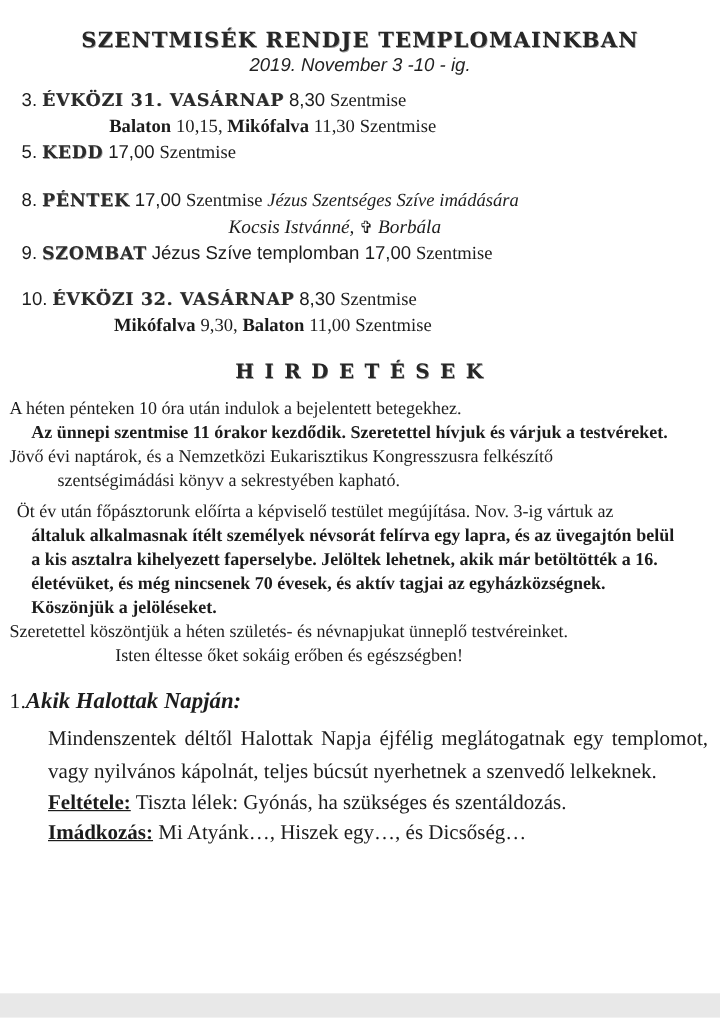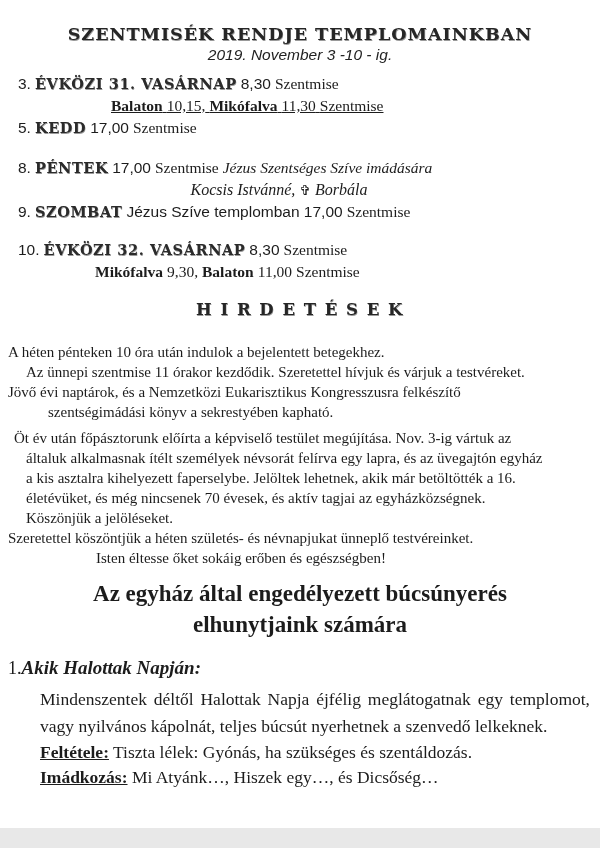--- a/index.html
+++ b/index.html
@@ -23,33 +23,33 @@
   .gap{margin-top:18px;}
   .gap2{margin-top:16px;}
   .num,.time,.sans{font-family:"Liberation Sans",sans-serif;font-size:15.5px;}
   .dayname{
     font-family:"DejaVu Serif",serif;font-weight:bold;font-size:14.5px;
     letter-spacing:0.6px;color:#2b2b2b;text-shadow:0.5px 0.5px 0 #9a9a9a;
   }
   .mass{font-family:"Liberation Serif",serif;font-size:15.5px;}
   .bold{font-weight:bold;}
   .intent{font-style:italic;}
-  .churches-a{margin-left:93px;text-decoration:underline;}
+  .churches-a{margin-left:73px;}
   .churches-b{margin-left:77px;}
   .memorial{text-align:center;font-style:italic;font-size:16px;line-height:22px;margin-right:60px;}
   .cross{font-family:"DejaVu Sans",sans-serif;font-style:normal;font-size:14px;}
   .hird-heading{
     margin-top:17px;text-align:center;
     font-family:"DejaVu Serif",serif;font-weight:bold;font-size:16.5px;
     letter-spacing:1.5px;color:#262626;text-shadow:0.5px 0.5px 0 #9a9a9a;
   }
-  .ann{margin:23px 4px 0 8px;font-size:15px;}
+  .ann{margin:12px 4px 0 8px;font-size:15px;}
   .ann-line{line-height:20px;white-space:nowrap;}
   .ind05{padding-left:6px;}
-  .ind1{padding-left:18px;}
+  .ind1{padding-left:18px;font-weight:bold;}
   .ind2{padding-left:40px;}
   .ind3{padding-left:88px;}
   .gap-top{margin-top:6px;}
   .big-heading{
     margin-top:10px;text-align:center;font-weight:bold;
     font-size:23px;line-height:31px;font-family:"Liberation Serif",serif;
   }
   .section-head{margin:16px 0 0 8px;font-family:Liberation Serif, serif;font-size:19px;line-height:23px;}
   .section-num{font-size:18px;}
   .section-title{font-weight:bold;font-style:italic;}
@@ -131,32 +131,28 @@
   </div>
 
   <div class="hird-heading">H I R D E T É S E K</div>
 
   <div class="ann">
       <div class="ann-line">A héten pénteken 10 óra után indulok a bejelentett betegekhez.</div>
       <div class="ann-line ind1">Az ünnepi szentmise 11 órakor kezdődik. Szeretettel hívjuk és várjuk a testvéreket.</div>
       <div class="ann-line">Jövő évi naptárok, és a Nemzetközi Eukarisztikus Kongresszusra felkészítő</div>
       <div class="ann-line ind2">szentségimádási könyv a sekrestyében kapható.</div>
       <div class="ann-line ind05 gap-top">Öt év után főpásztorunk előírta a képviselő testület megújítása. Nov. 3-ig vártuk az</div>
-      <div class="ann-line ind1">általuk alkalmasnak ítélt személyek névsorát felírva egy lapra, és az üvegajtón egyház</div>
+      <div class="ann-line ind1">általuk alkalmasnak ítélt személyek névsorát felírva egy lapra, és az üvegajtón belül</div>
       <div class="ann-line ind1">a kis asztalra kihelyezett faperselybe. Jelöltek lehetnek, akik már betöltötték a 16.</div>
       <div class="ann-line ind1">életévüket, és még nincsenek 70 évesek, és aktív tagjai az egyházközségnek.</div>
       <div class="ann-line ind1">Köszönjük a jelöléseket.</div>
       <div class="ann-line">Szeretettel köszöntjük a héten születés- és névnapjukat ünneplő testvéreinket.</div>
       <div class="ann-line ind3">Isten éltesse őket sokáig erőben és egészségben!</div>
     </div>
 
-  <div class="big-heading">
-    <div>Az egyház által engedélyezett búcsúnyerés</div>
-    <div>elhunytjaink számára</div>
-  </div>
 
   <div class="section-head">
     <span class="section-num">1.</span><span class="section-title">Akik Halottak Napján:</span>
   </div>
 
   <div class="body-para">Mindenszentek déltől Halottak Napja éjfélig meglátogatnak egy templomot, vagy nyilvános kápolnát, teljes búcsút nyerhetnek a szenvedő lelkeknek.</div>
 
   <div class="cond-line">
     <span class="lead">Feltétele:</span>
     <span>Tiszta lélek: Gyónás, ha szükséges és szentáldozás.</span>

